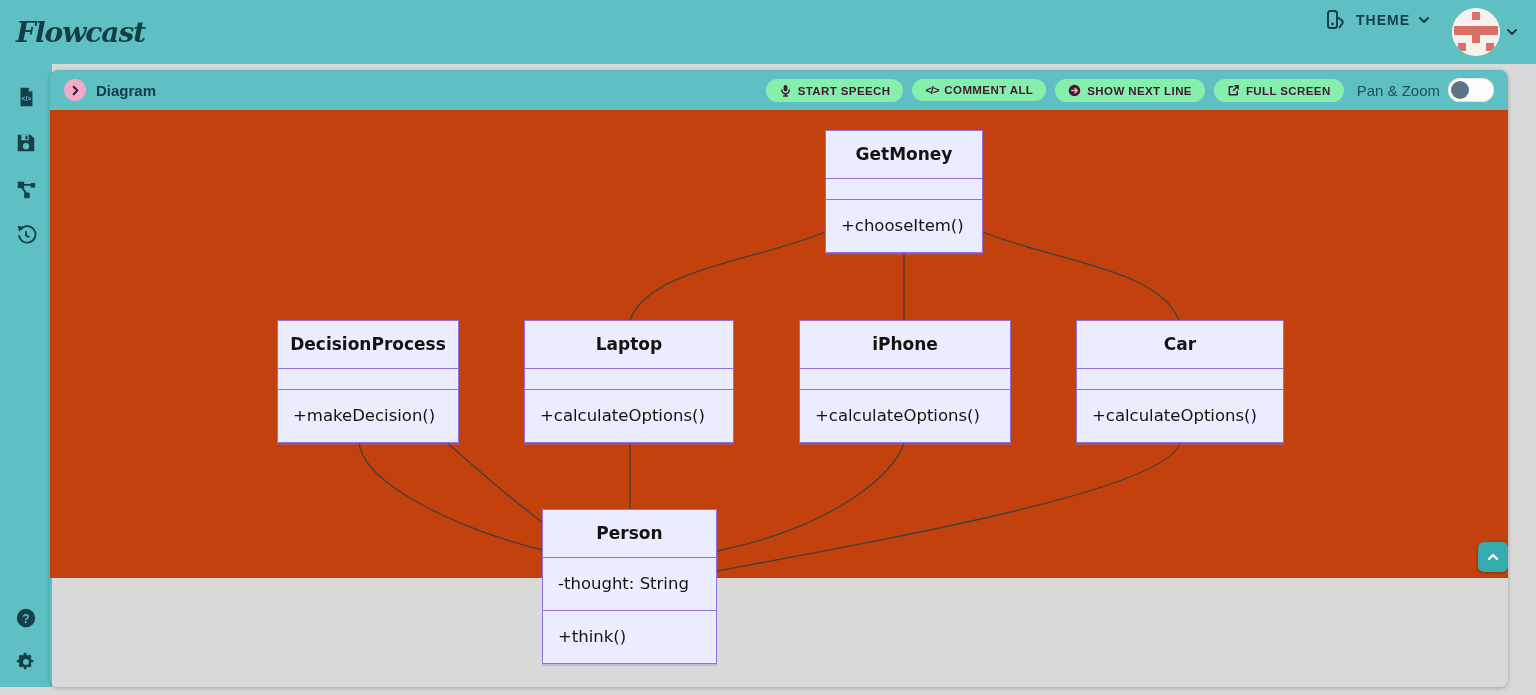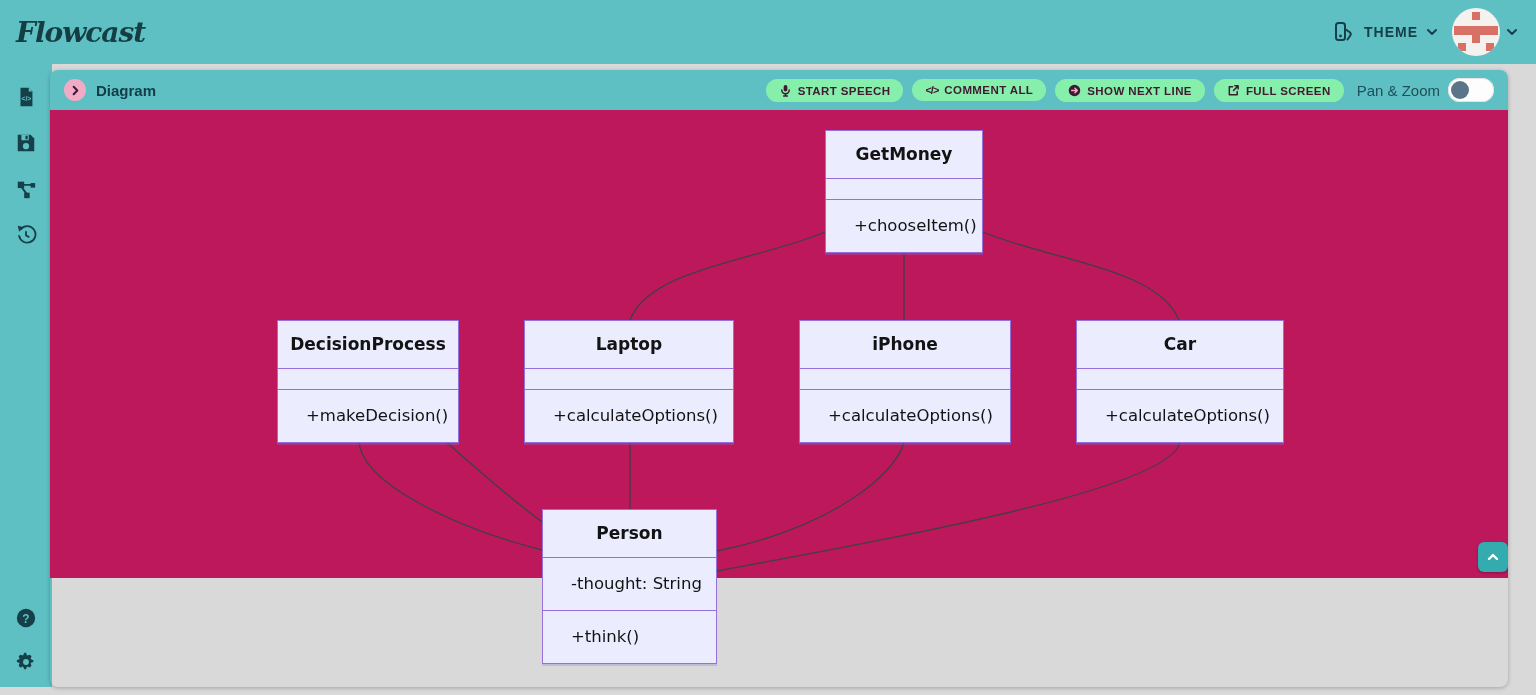--- a/index.html
+++ b/index.html
@@ -4,21 +4,21 @@
 <style>
   * { margin:0; padding:0; box-sizing:border-box; }
   html,body { width:1536px; height:695px; overflow:hidden;
     font-family:"Liberation Sans", sans-serif; background:#d9d9d9; }
 
   
   .app-header { height:64px; background:#5fc0c4; display:flex; align-items:center;
     justify-content:space-between; padding:0 18px 0 16px; }
   .logo { font-family:"DejaVu Serif", serif; font-style:italic; font-weight:bold;
     font-size:28px; color:#143e44; letter-spacing:-1px; cursor:pointer; }
-  .header-right { display:flex; align-items:center; gap:14px; }
+  .header-right { display:flex; align-items:flex-start; gap:22px; }
   .theme-btn { display:flex; align-items:center; gap:8px; cursor:pointer; }
   .theme-label { font-size:14px; font-weight:bold; letter-spacing:1px; color:#154049; }
   .chev { width:12px; height:12px; }
   .avatar-wrap { display:flex; align-items:center; gap:6px; cursor:pointer; }
   .avatar { width:48px; height:48px; border-radius:50%; background:#f4f1ee; overflow:hidden; }
 
   
   .main { position:relative; height:631px; background:#d9d9d9; }
   .sidebar { position:absolute; left:0; top:0; width:52px; height:623px; background:#5fc0c4;
     display:flex; flex-direction:column; align-items:center; justify-content:space-between;
@@ -40,32 +40,32 @@
   .pill-btn .lbl { font-size:11.5px; font-weight:bold; letter-spacing:.4px; color:#3f1a31; white-space:nowrap; }
   .pill-icon { width:13px; height:13px; display:block; }
   .code-glyph { font-size:11px; font-weight:bold; color:#3f1a31; letter-spacing:-1px; }
   .panzoom { display:flex; align-items:center; gap:8px; margin-left:4px; }
   .panzoom-label { font-size:15px; color:#1d5058; white-space:nowrap; }
   .toggle { width:46px; height:24px; background:#fdfdfd; border-radius:999px; position:relative;
     cursor:pointer; box-shadow:inset 0 0 0 1px #e3e3e3; }
   .toggle .knob { position:absolute; left:3px; top:3px; width:18px; height:18px;
     border-radius:50%; background:#5b7487; }
 
-  .canvas { position:relative; height:468px; background:#be185d; }
+  .canvas { position:relative; height:468px; background:#c2410c; }
   #edges-svg { position:absolute; left:0; top:0; width:1458px; height:577px; }
   .edge { fill:none; stroke:#404040; stroke-width:1.3; }
 
   
   .uml-class { position:absolute; background:#ececff; border:1px solid #9370db;
     font-family:"DejaVu Sans", sans-serif; color:#131313; cursor:pointer;
     box-shadow:0 2px 0 rgba(147,112,219,.30); }
   .uml-title { text-align:center; font-weight:bold; font-size:17px; line-height:47px; height:47px; }
   .uml-attrs { border-top:1px solid #9370db; min-height:21px; }
   .uml-methods { border-top:1px solid #9370db; }
-  .uml-member { font-size:16.5px; padding:15px 28px; line-height:22px; white-space:nowrap; }
+  .uml-member { font-size:16.5px; padding:15px 15px; line-height:22px; white-space:nowrap; }
 
   .scroll-top { position:absolute; right:0px; bottom:6px; width:30px; height:30px;
     background:#33abaf; border:none; border-radius:6px; display:flex; align-items:center;
     justify-content:center; cursor:pointer; box-shadow:0 1px 3px rgba(0,0,0,.3); }
 
   .dark-stroke { stroke:#154049; fill:none; stroke-width:2; stroke-linecap:round; stroke-linejoin:round; }
   .dark-fill { fill:#154049; }
   .btn-stroke { stroke:#3f1a31; fill:none; stroke-width:1.6; stroke-linecap:round; stroke-linejoin:round; }
 </style>
 </head>

